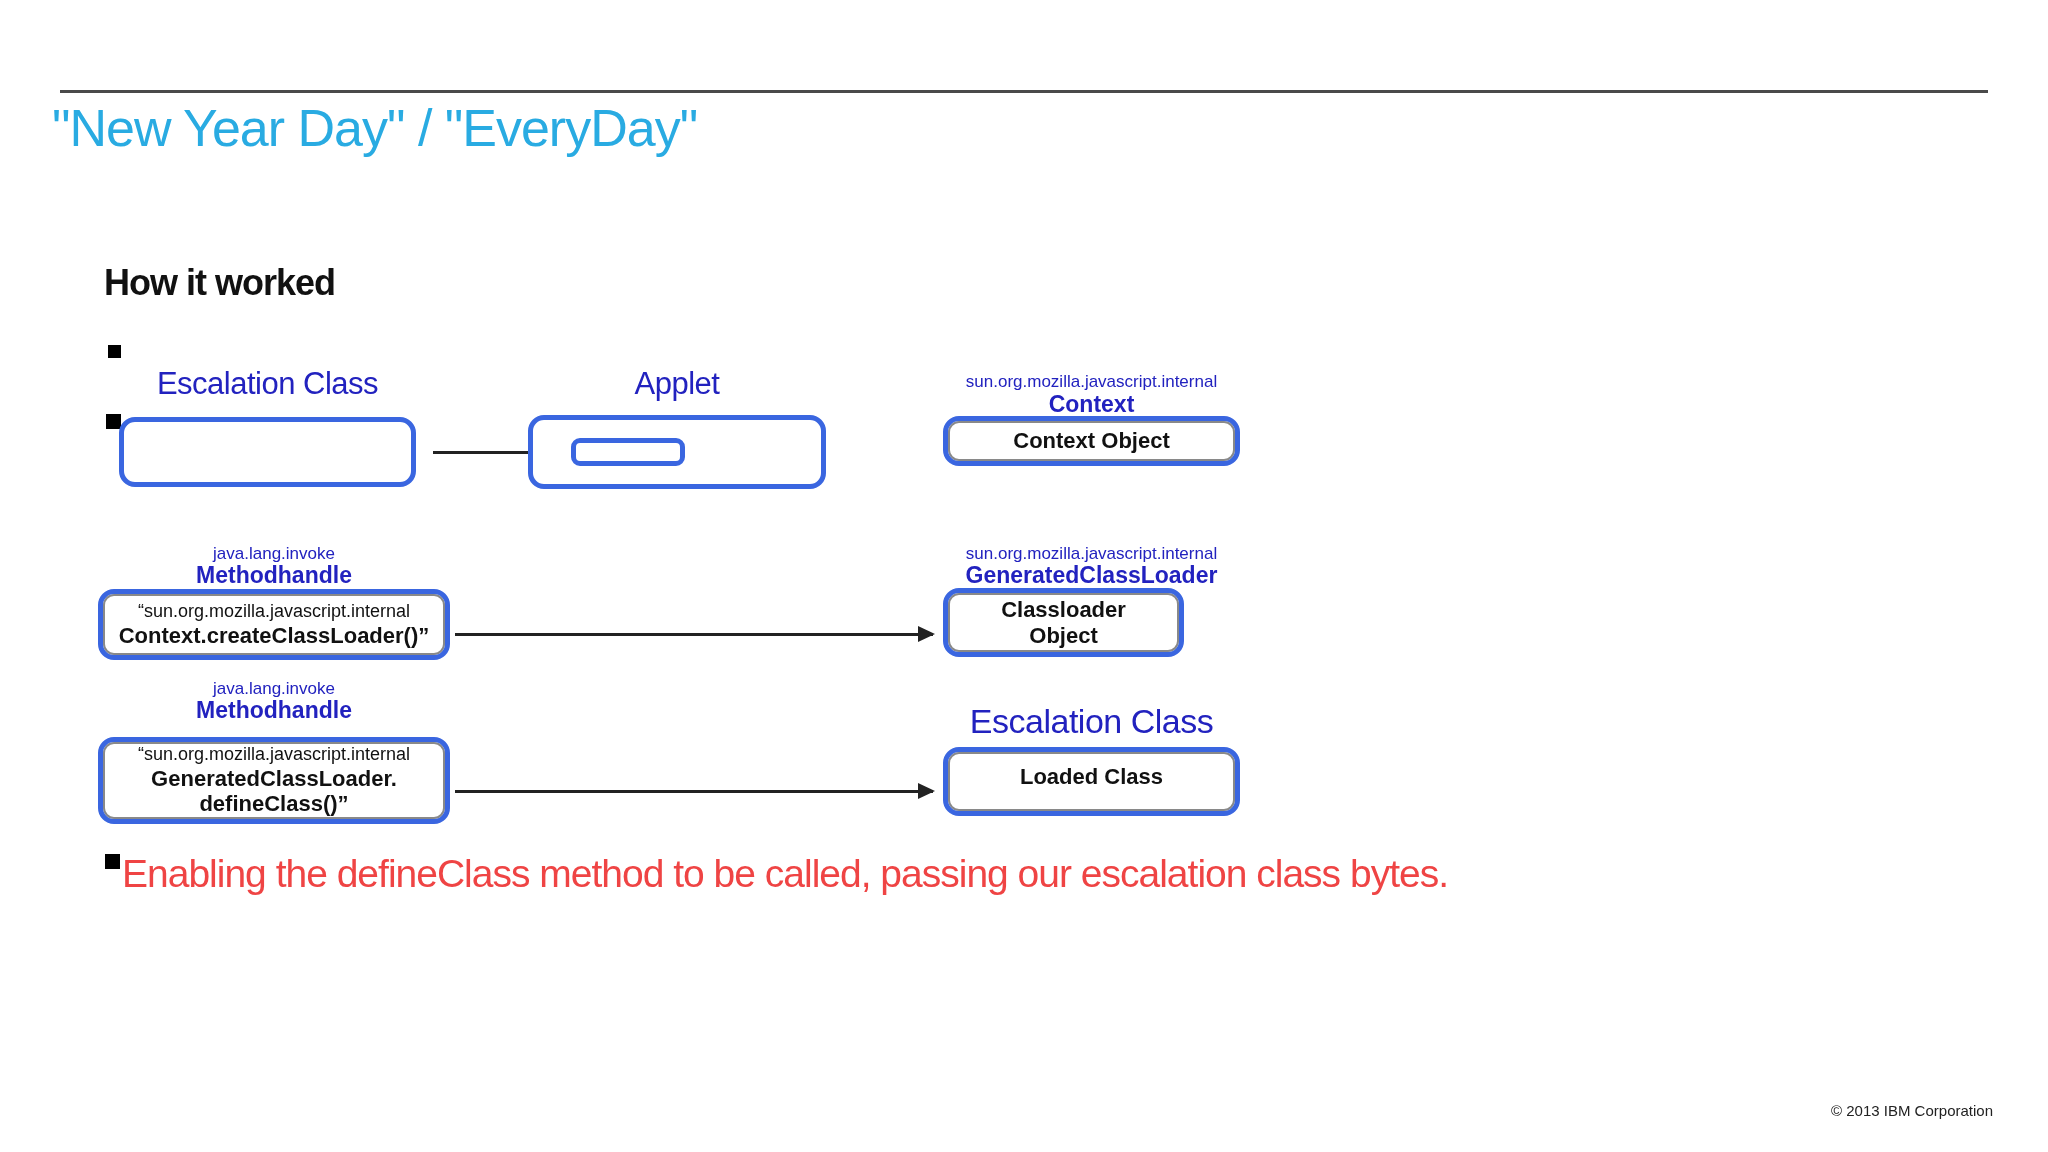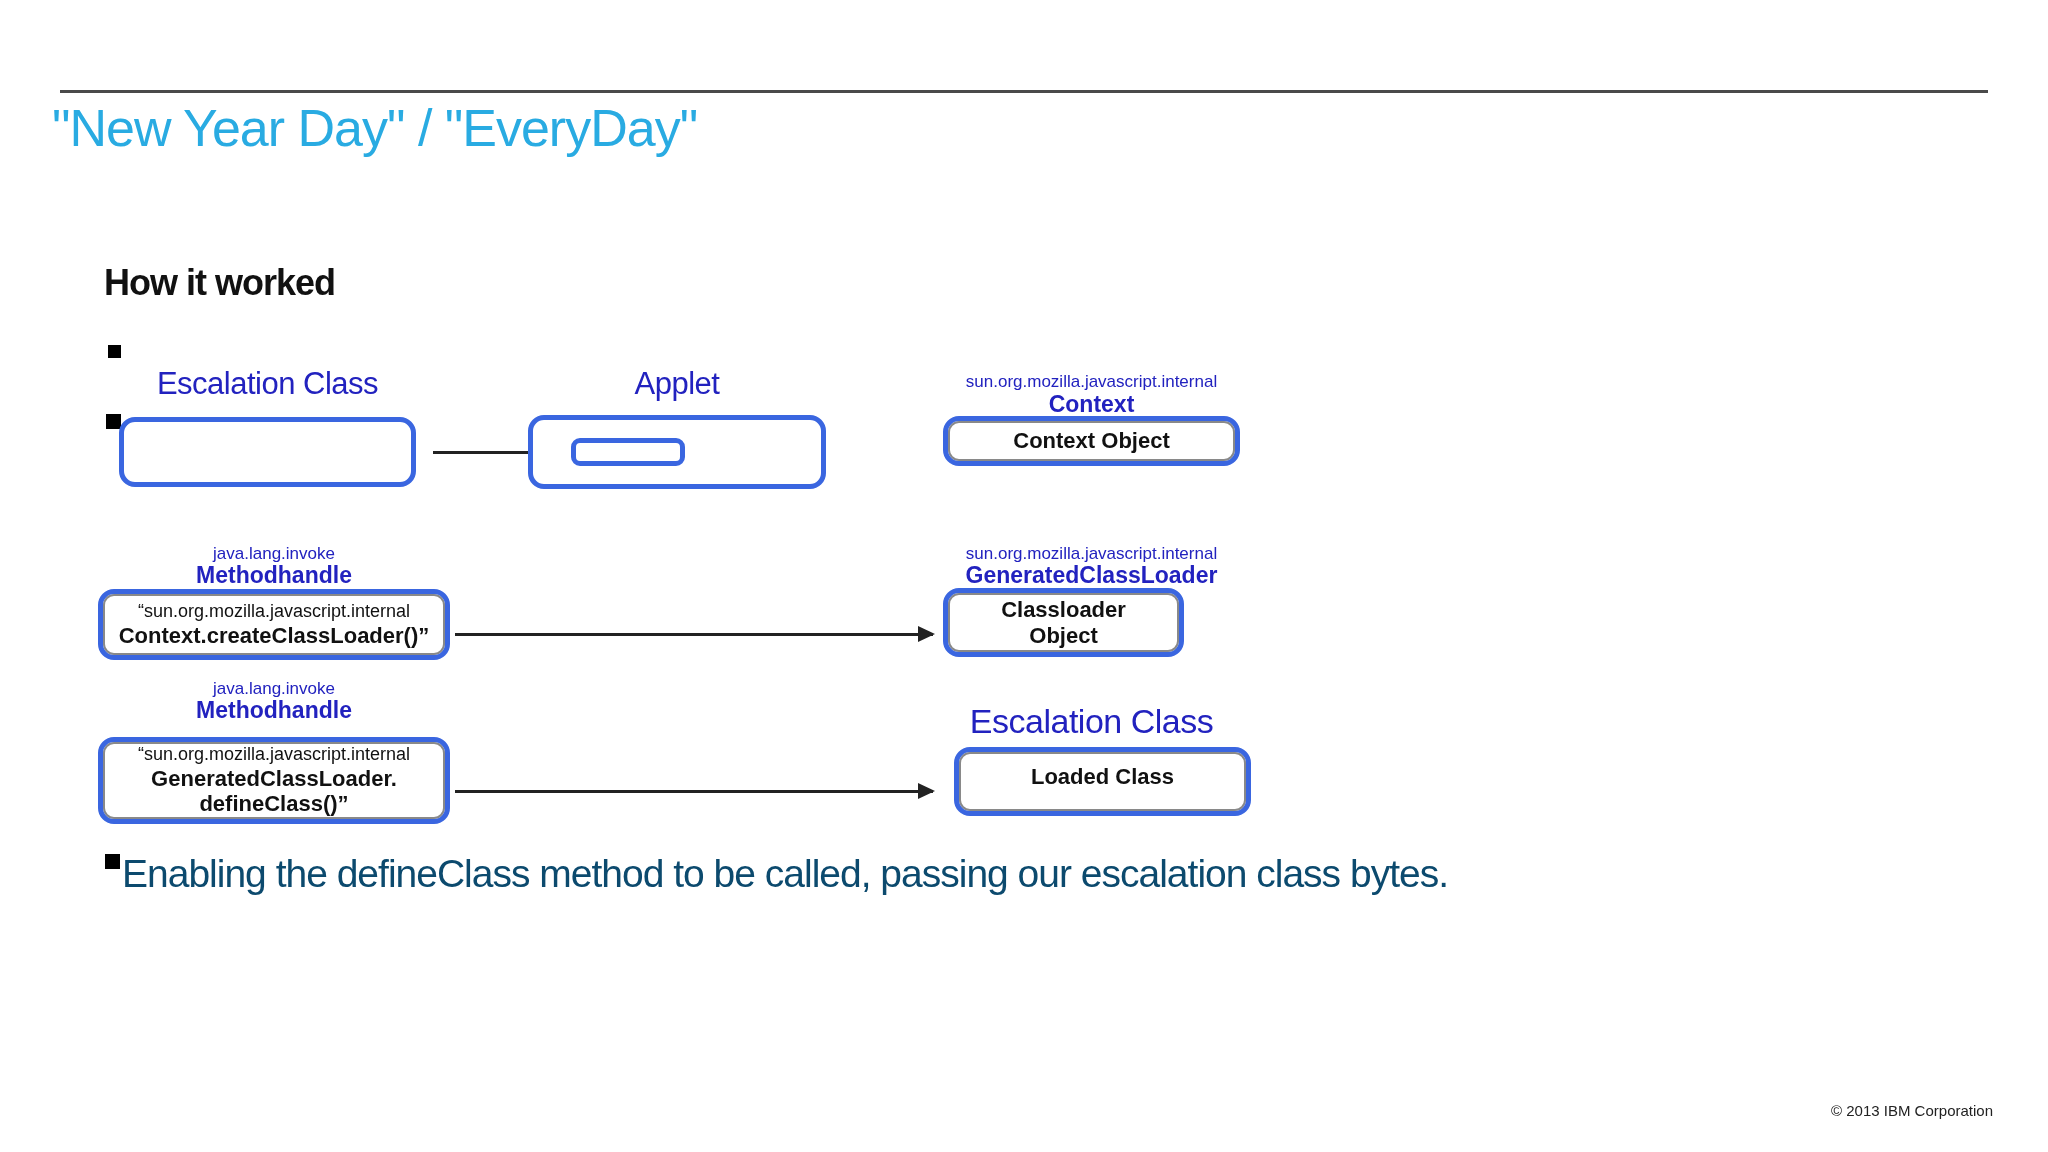--- a/index.html
+++ b/index.html
@@ -31,21 +31,21 @@
   
   .heading{
     position:absolute;left:104px;top:262px;
     font-size:36px;font-weight:700;letter-spacing:-1px;color:#111;
   }
   .bullet-square{position:absolute;background:#000;}
   .bullet-1{left:108px;top:345px;width:13px;height:13px;}
   .bullet-2{left:106px;top:414px;width:15px;height:15px;}
   .conclusion{
     position:absolute;left:105px;top:852px;
-    font-size:39px;letter-spacing:-1px;color:#0c4a6e;white-space:nowrap;
+    font-size:39px;letter-spacing:-1px;color:#ef4444;white-space:nowrap;
   }
   .conclusion .sq{
     display:inline-block;width:15px;height:15px;background:#000;
     margin-right:2px;vertical-align:18px;
   }
   .copyright{
     position:absolute;right:55px;top:1102px;
     font-size:15px;color:#222;
   }
   
@@ -125,21 +125,21 @@
   <div class="dlabel bigger" style="left:943px;top:702px;width:297px;">Escalation Class</div>
 
   <div class="dbox inner-line" style="left:98px;top:737px;width:352px;height:87px;">
     <div class="q">“sun.org.mozilla.javascript.internal</div>
     <div class="b">GeneratedClassLoader.</div>
     <div class="b">defineClass()”</div>
   </div>
 
   <div class="arrow" style="left:455px;top:790px;width:478px;"></div>
 
-  <div class="dbox inner-line" style="left:943px;top:747px;width:297px;height:69px;justify-content:flex-start;padding-top:12px;margin-left:11px;">
+  <div class="dbox inner-line" style="left:943px;top:747px;width:297px;height:69px;justify-content:flex-start;padding-top:12px;">
     <div class="b">Loaded Class</div>
   </div>
 
   <div class="conclusion"><span class="sq"></span><span>Enabling the defineClass method to be called, passing our escalation class bytes.</span></div>
 
   <div class="copyright">© 2013 IBM Corporation</div>
 
 </div>
 
 </body></html>

